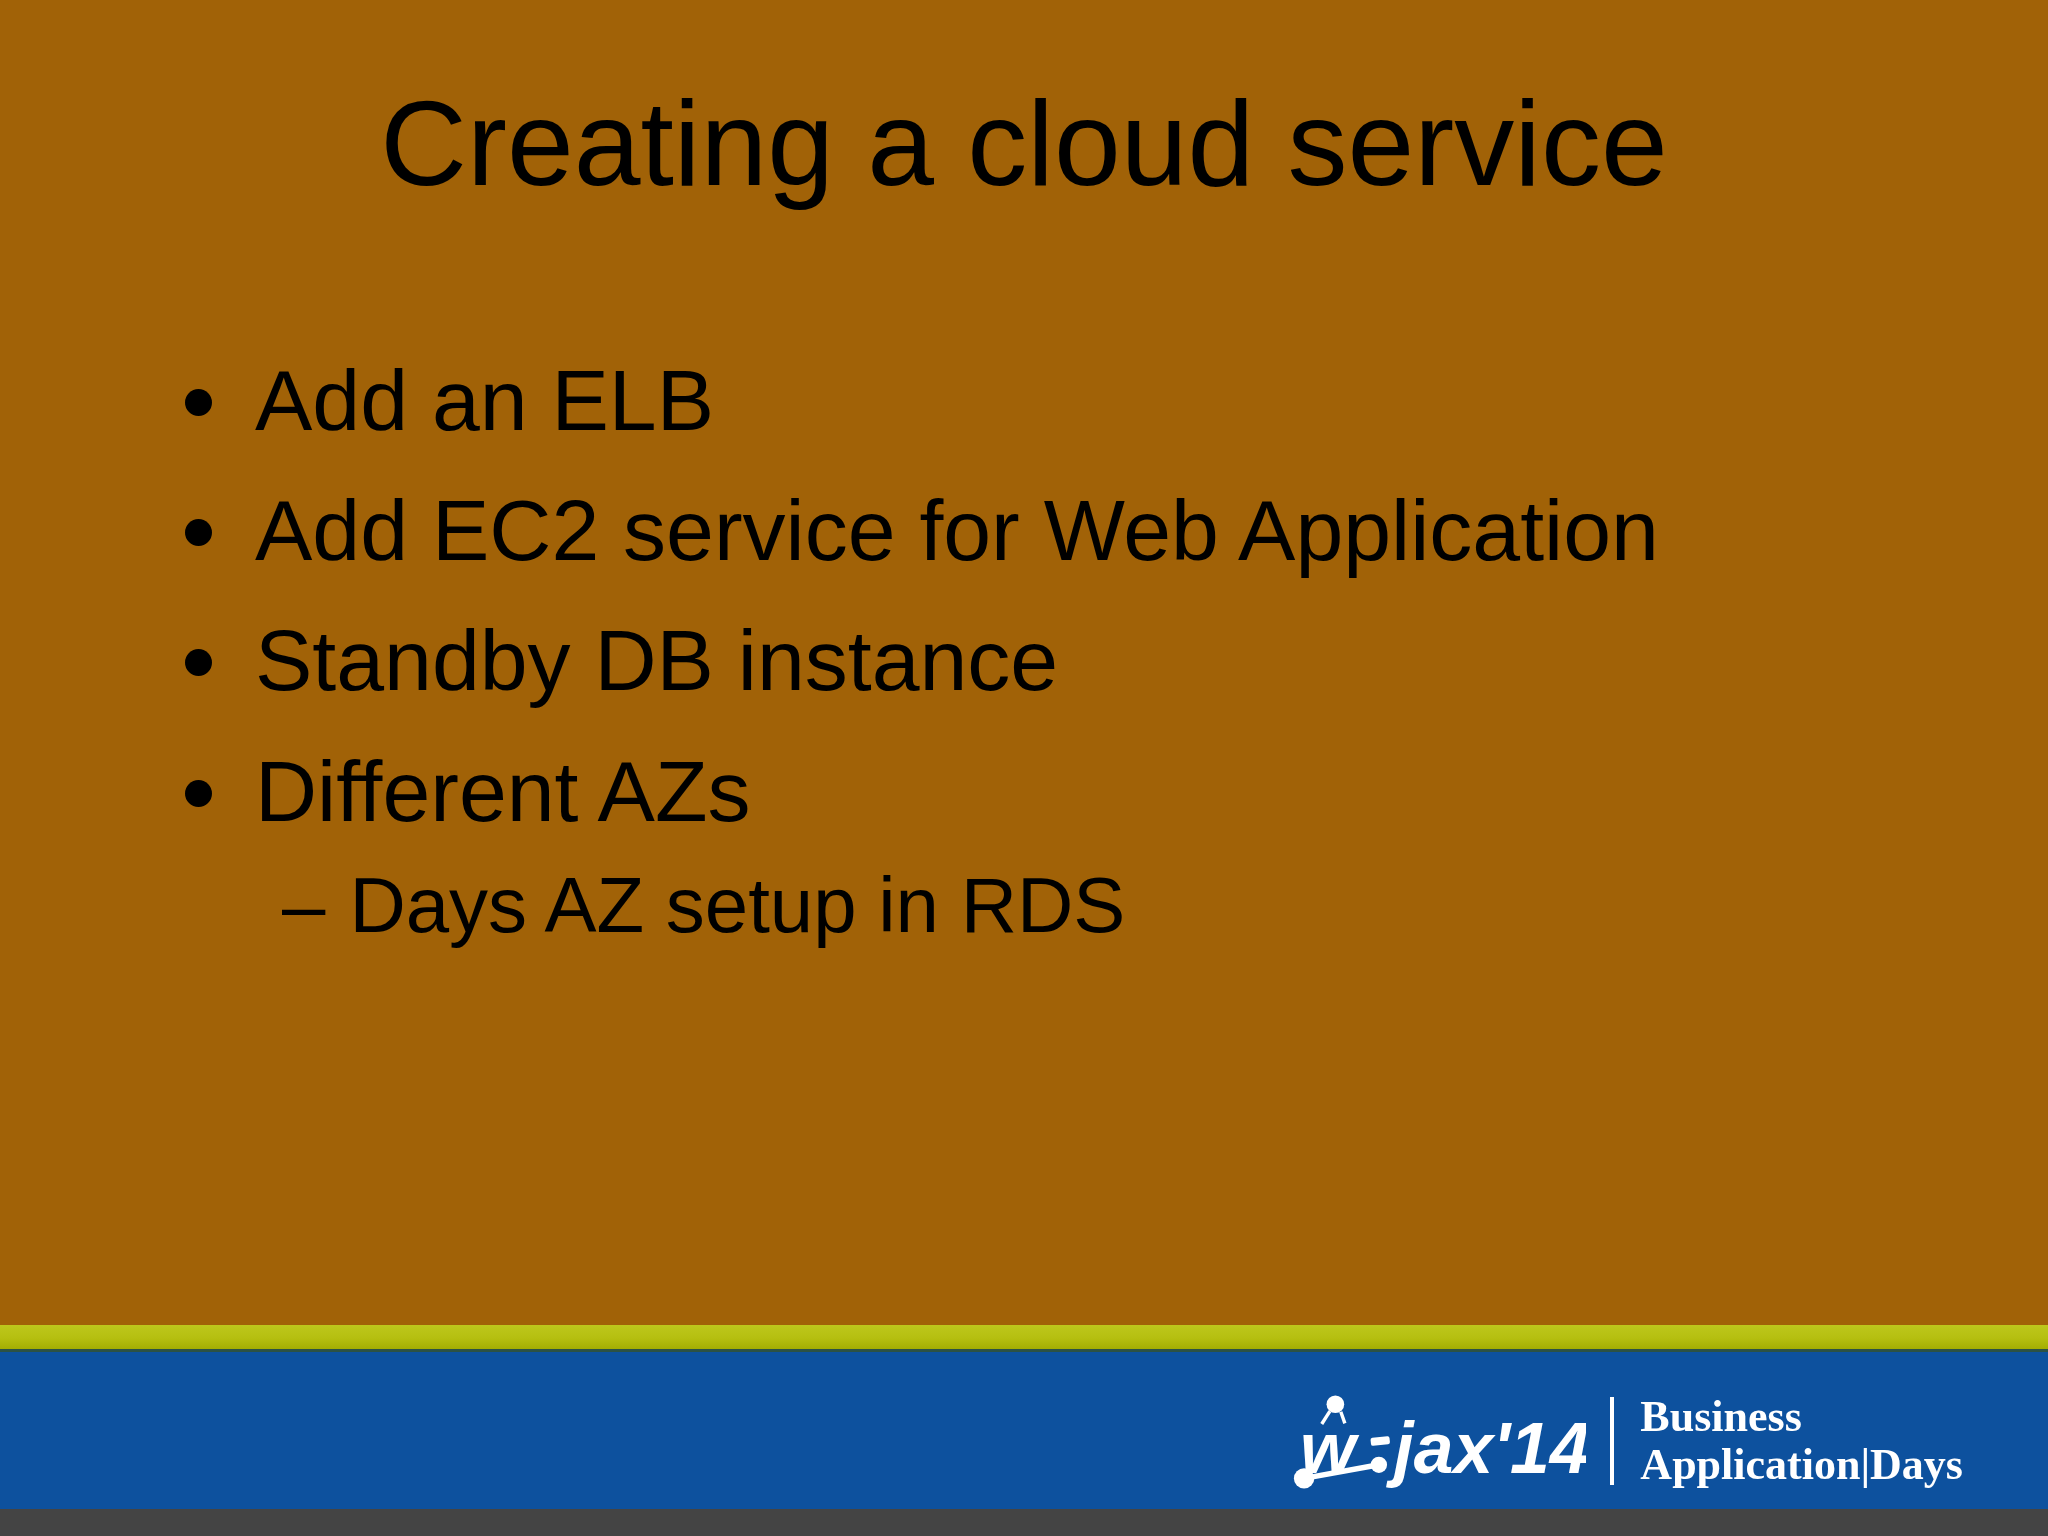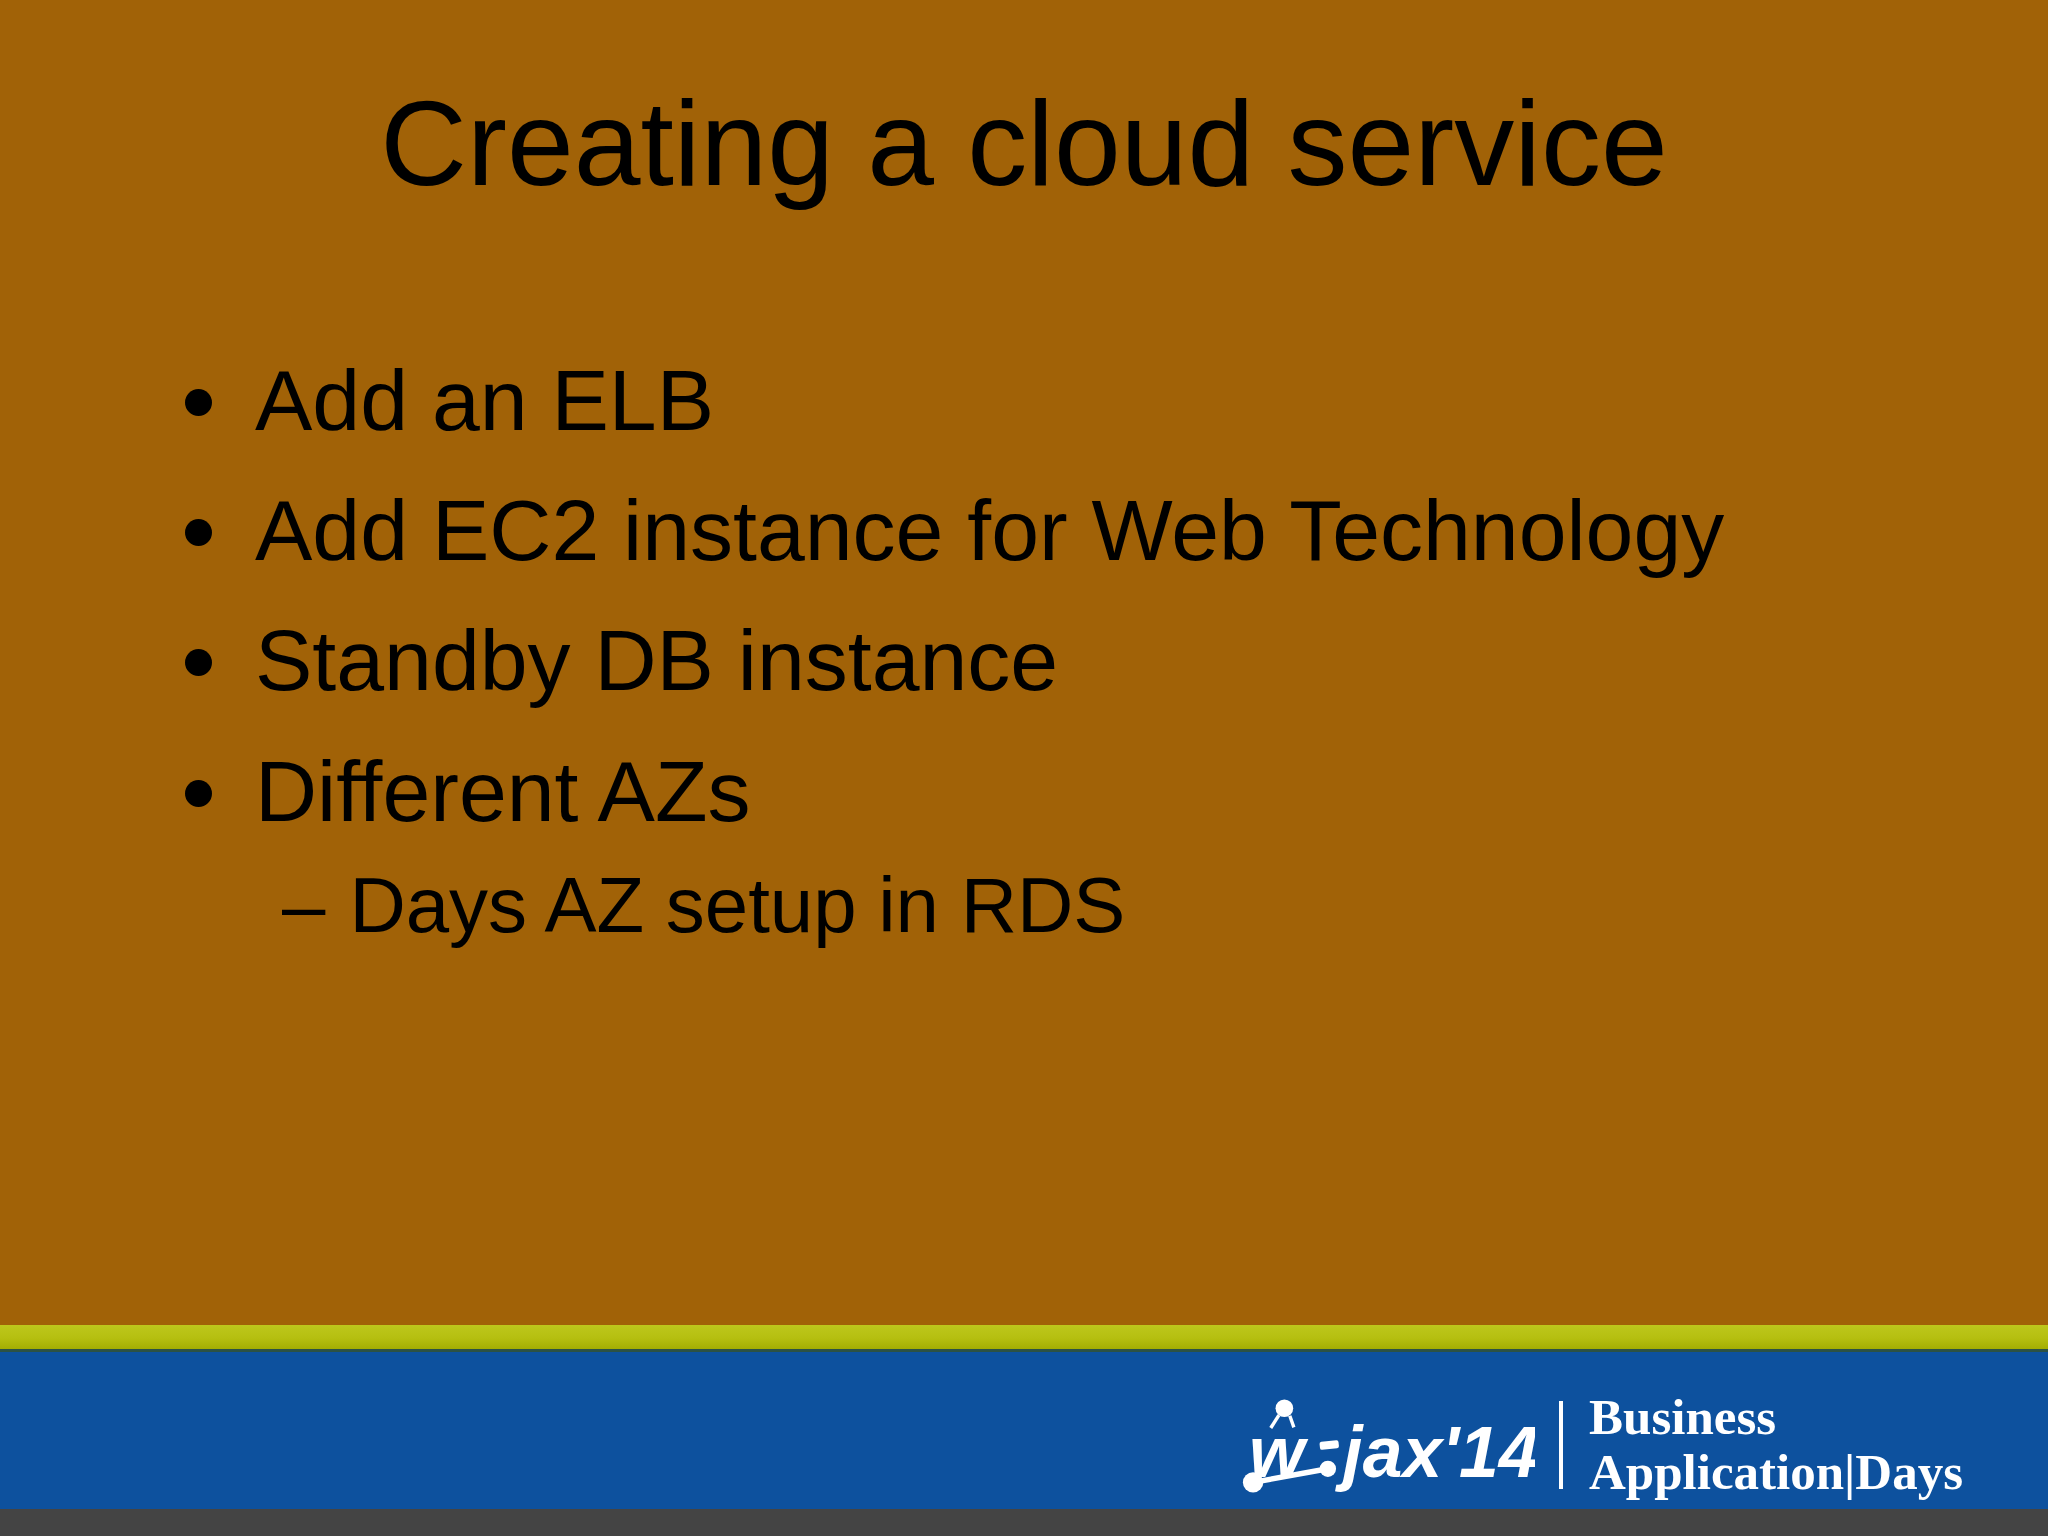--- a/index.html
+++ b/index.html
@@ -73,40 +73,40 @@
   .wjax-logo{display:block;}
   .brand-sep{
     width:4px;height:88px;
     background:#ffffff;
     margin:0 26px 0 24px;
   }
   .tagline{
     color:#ffffff;
     font-family:"Liberation Serif", serif;
     font-weight:bold;
-    font-size:51px;
+    font-size:44px;
     line-height:1.08;
     white-space:nowrap;
   }
 </style>
 </head>
 <body>
 
 <div class="slide">
 
   <div class="title">Creating a cloud service</div>
 
   <ul class="bullets">
     <li>
       <span class="bullet-dot"></span>
       <span>Add an ELB</span>
     </li>
     <li>
       <span class="bullet-dot"></span>
-      <span>Add EC2 instance for Web Technology</span>
+      <span>Add EC2 service for Web Application</span>
     </li>
     <li>
       <span class="bullet-dot"></span>
       <span>Standby DB instance</span>
     </li>
     <li>
       <span class="bullet-dot"></span>
       <span>Different AZs</span>
     </li>
   </ul>

